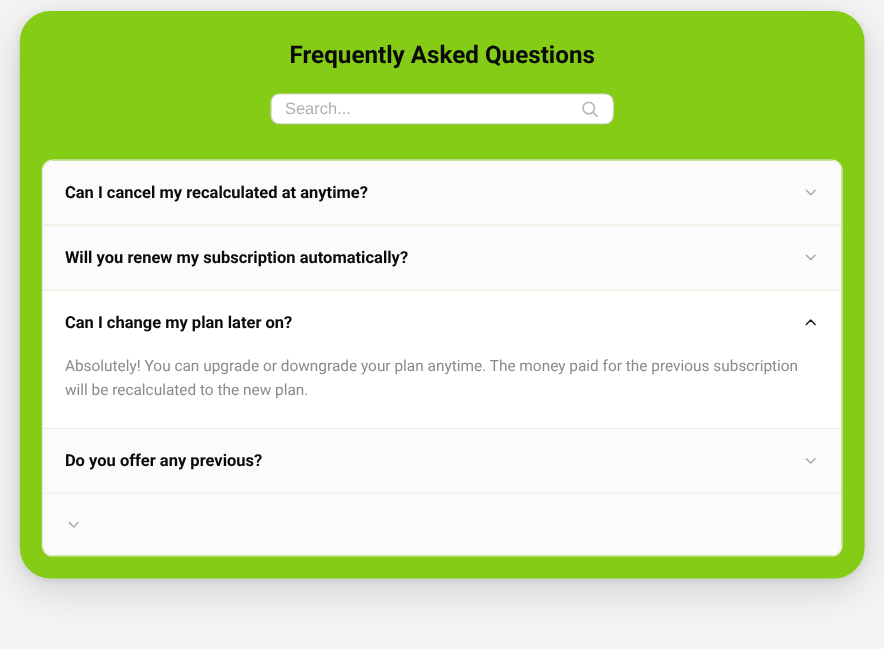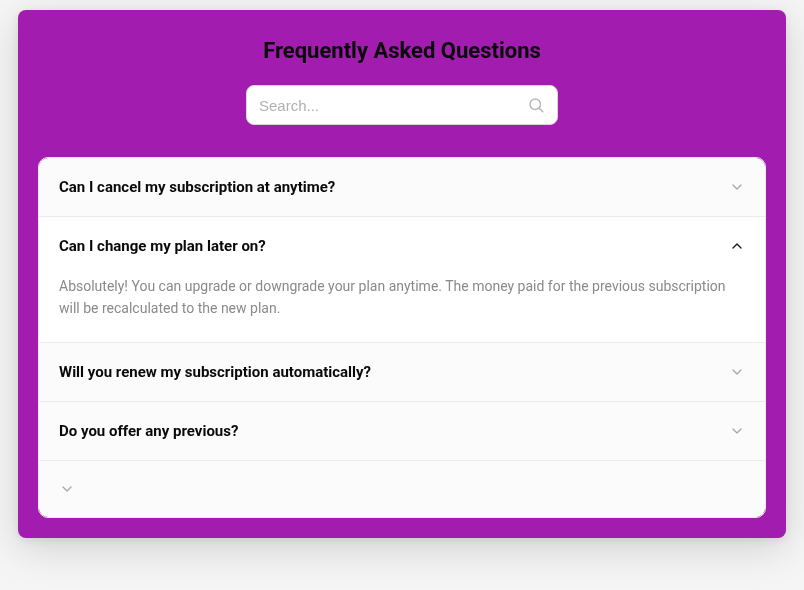--- a/index.html
+++ b/index.html
@@ -11,43 +11,43 @@
       font-family: -apple-system, BlinkMacSystemFont, "Segoe UI", Roboto, Helvetica, Arial, sans-serif;
       background: #f5f5f5;
       width: 804px;
       height: 590px;
       display: flex;
       align-items: flex-start;
       justify-content: center;
       padding: 10px;
     }
     .card {
-      background: #a21caf;
-      border-radius: 8px;
+      background: #84cc16;
+      border-radius: 28px;
       box-shadow: 0 10px 40px rgba(0,0,0,0.15), 0 2px 8px rgba(0,0,0,0.08);
       width: 768px;
       padding: 28px 20px 20px 20px;
     }
     .title {
       text-align: center;
       font-size: 22px;
       font-weight: 700;
       color: #0a0a0a;
       margin-bottom: 22px;
     }
     .search-wrap {
       display: flex;
       justify-content: center;
       margin-bottom: 32px;
     }
     .search {
       display: flex;
       align-items: center;
       width: 312px;
-      height: 40px;
+      height: 28px;
       border: 1px solid #d6d6d6;
       border-radius: 8px;
       padding: 0 12px;
       background: #ffffff;
     }
     .search input {
       flex: 1;
       border: none;
       outline: none;
       font-size: 15px;
@@ -119,50 +119,50 @@
           <line x1="21" y1="21" x2="16.2" y2="16.2"></line>
         </svg>
       </span>
     </div>
   </div>
 
   <div class="faq-list">
 
     <div class="faq-item">
       <div class="faq-header">
-        <span class="faq-question">Can I cancel my subscription at anytime?</span>
+        <span class="faq-question">Can I cancel my recalculated at anytime?</span>
+        <span class="chevron">
+          <svg width="16" height="16" viewBox="0 0 24 24" fill="none" stroke="currentColor" stroke-width="2" stroke-linecap="round" stroke-linejoin="round">
+              <polyline points="6 9 12 15 18 9"></polyline>
+            </svg>
+        </span>
+      </div>
+    </div>
+
+    <div class="faq-item">
+      <div class="faq-header">
+        <span class="faq-question">Will you renew my subscription automatically?</span>
         <span class="chevron">
           <svg width="16" height="16" viewBox="0 0 24 24" fill="none" stroke="currentColor" stroke-width="2" stroke-linecap="round" stroke-linejoin="round">
               <polyline points="6 9 12 15 18 9"></polyline>
             </svg>
         </span>
       </div>
     </div>
 
     <div class="faq-item expanded">
       <div class="faq-header">
         <span class="faq-question">Can I change my plan later on?</span>
         <span class="chevron">
           <svg width="16" height="16" viewBox="0 0 24 24" fill="none" stroke="currentColor" stroke-width="2" stroke-linecap="round" stroke-linejoin="round">
               <polyline points="18 15 12 9 6 15"></polyline>
             </svg>
         </span>
       </div>
       <div class="faq-answer">Absolutely! You can upgrade or downgrade your plan anytime. The money paid for the previous subscription will be recalculated to the new plan.</div>
-    </div>
-
-    <div class="faq-item">
-      <div class="faq-header">
-        <span class="faq-question">Will you renew my subscription automatically?</span>
-        <span class="chevron">
-          <svg width="16" height="16" viewBox="0 0 24 24" fill="none" stroke="currentColor" stroke-width="2" stroke-linecap="round" stroke-linejoin="round">
-              <polyline points="6 9 12 15 18 9"></polyline>
-            </svg>
-        </span>
-      </div>
     </div>
 
     <div class="faq-item">
       <div class="faq-header">
         <span class="faq-question">Do you offer any previous?</span>
         <span class="chevron">
           <svg width="16" height="16" viewBox="0 0 24 24" fill="none" stroke="currentColor" stroke-width="2" stroke-linecap="round" stroke-linejoin="round">
               <polyline points="6 9 12 15 18 9"></polyline>
             </svg>
         </span>

